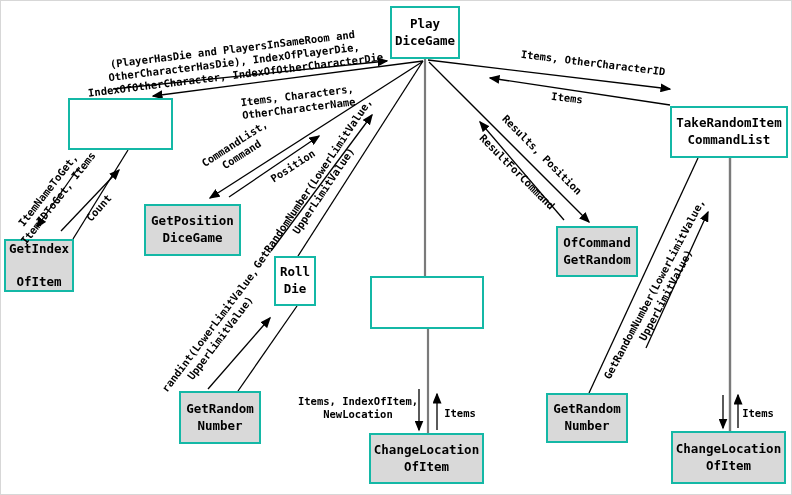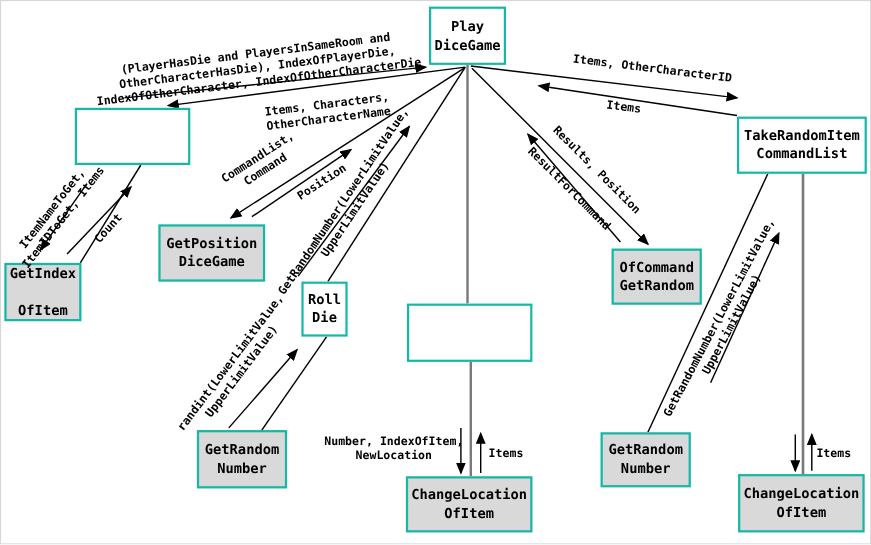--- a/index.html
+++ b/index.html
@@ -131,21 +131,21 @@
   </div>
   <div class="lbl" style="left:317px;top:186px;transform:translate(-50%,-50%) rotate(-56deg);">
     <span>GetRandomNumber(LowerLimitValue,</span>
     <span>UpperLimitValue)</span>
   </div>
   <div class="lbl" style="left:214px;top:333px;transform:translate(-50%,-50%) rotate(-53deg);">
     <span>randint(LowerLimitValue,</span>
     <span>UpperLimitValue)</span>
   </div>
   <div class="lbl" style="left:357px;top:407px;">
-    <span>Number, IndexOfItem,</span>
+    <span>Items, IndexOfItem,</span>
     <span>NewLocation</span>
   </div>
   <div class="lbl" style="left:459px;top:412px;">
     <span>Items</span>
   </div>
   <div class="lbl" style="left:541px;top:154px;transform:translate(-50%,-50%) rotate(45deg);">
     <span>Results, Position</span>
   </div>
   <div class="lbl" style="left:516px;top:171px;transform:translate(-50%,-50%) rotate(45deg);">
     <span>ResultForCommand</span>

